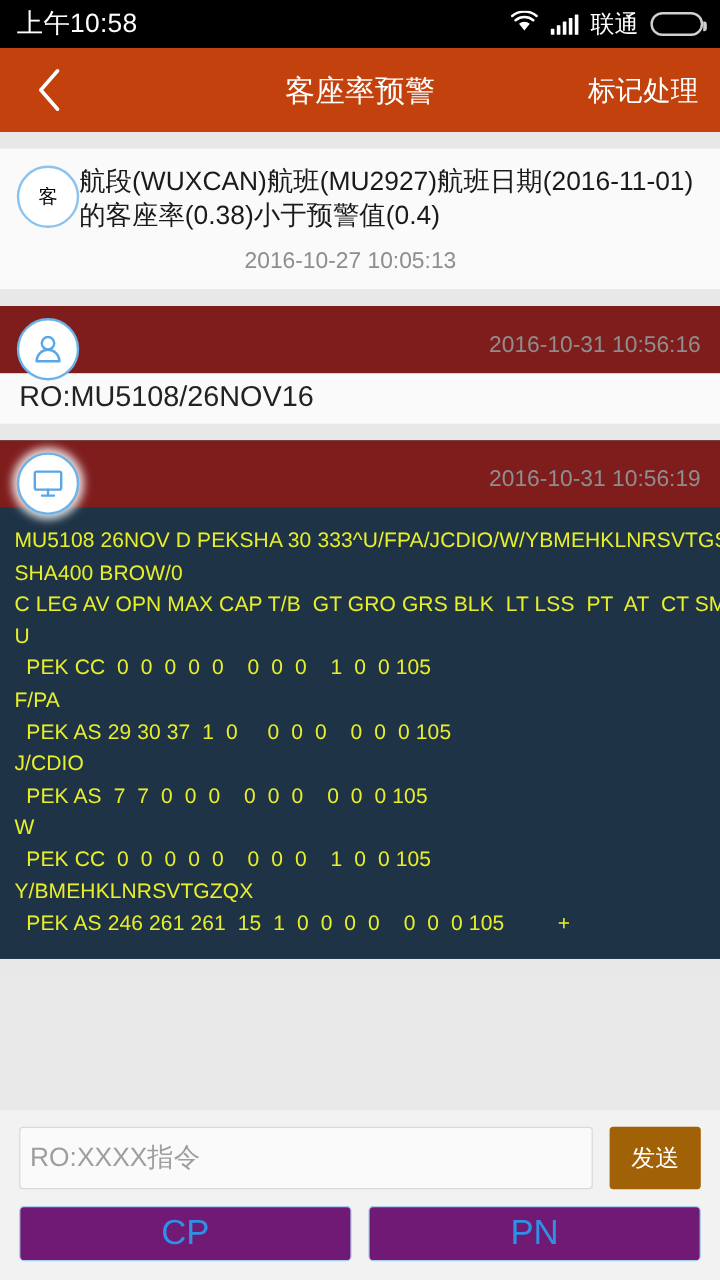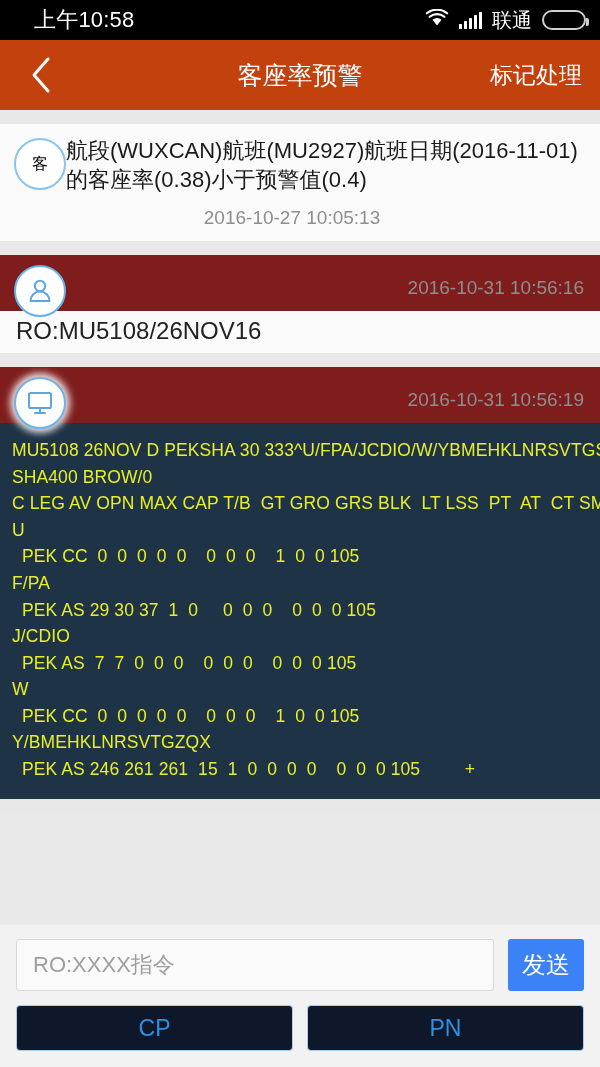--- a/index.html
+++ b/index.html
@@ -10,21 +10,21 @@
     overflow: hidden;
   }
   .phone { width: 600px; height: 1067px; display: flex; flex-direction: column; position: relative; }
 
   
   .statusbar {
     height: 40px; background: #000; color: #fff;
     display: flex; align-items: center; padding: 0 14px;
     flex: 0 0 40px;
   }
-  .status-time { font-size: 22px; letter-spacing: .2px; margin-left: 20px; }
+  .status-time { font-size: 22px; letter-spacing: .2px; }
   .status-right { margin-left: auto; display: flex; align-items: center; gap: 10px; font-family: Liberation Serif, serif; }
   .wifi-icon { display: block; }
   .signal-bars { display: flex; align-items: flex-end; gap: 2px; height: 17px; }
   .signal-bars i { width: 3px; background: #fff; display: block; border-radius: .5px; }
   .signal-bars i:nth-child(1){ height: 5px; }
   .signal-bars i:nth-child(2){ height: 8px; }
   .signal-bars i:nth-child(3){ height: 11px; }
   .signal-bars i:nth-child(4){ height: 14px; }
   .signal-bars i:nth-child(5){ height: 17px; }
   .carrier { font-size: 20px; }
@@ -96,35 +96,35 @@
     font-size: 17.5px; line-height: 1.52; letter-spacing: .1px;
     padding: 14px 12px 16px 12px; white-space: pre; overflow: hidden;
   }
 
   
   .bottom { flex: 0 0 auto; background: #f2f2f2; padding: 14px 16px 16px 16px; }
   .input-row { display: flex; align-items: center; gap: 14px; }
   .cmd-input {
     flex: 1 1 auto; height: 52px; background: #fafafa;
     border: 1px solid #d9d9d9; border-radius: 3px;
-    font-size: 22px; color: #9a9a9a; padding: 0 16px;
+    font-size: 22px; color: #9a9a9a; padding: 0 8px;
     font-family: "Liberation Sans", "DejaVu Sans", sans-serif;
     outline: none;
   }
   .cmd-input::placeholder { color: #9e9e9e; }
   .send-btn {
-    flex: 0 0 76px; height: 52px; background: #3b82f6; color: #fff;
-    border: none; border-radius: 3px; font-size: 24px; cursor: pointer;
+    flex: 0 0 76px; height: 52px; background: #a16207; color: #fff;
+    border: none; border-radius: 3px; font-size: 20px; cursor: pointer;
     font-family: "Liberation Sans", "DejaVu Sans", sans-serif;
   }
   .quick-row { display: flex; gap: 14px; margin-top: 14px; }
   .quick-btn {
-    flex: 1 1 0; height: 46px; background: #0f172a;
+    flex: 1 1 0; height: 46px; background: #701a75;
     border: 1px solid #a9cdea; border-radius: 4px;
-    color: #2e91e5; font-size: 23px; cursor: pointer;
+    color: #2e91e5; font-size: 29px; cursor: pointer;
     font-family: "Liberation Sans", "DejaVu Sans", sans-serif;
   }
 </style>
 </head>
 <body>
 
 <div class="phone">
 
   <div class="statusbar">
     <span class="status-time">上午10:58</span>

